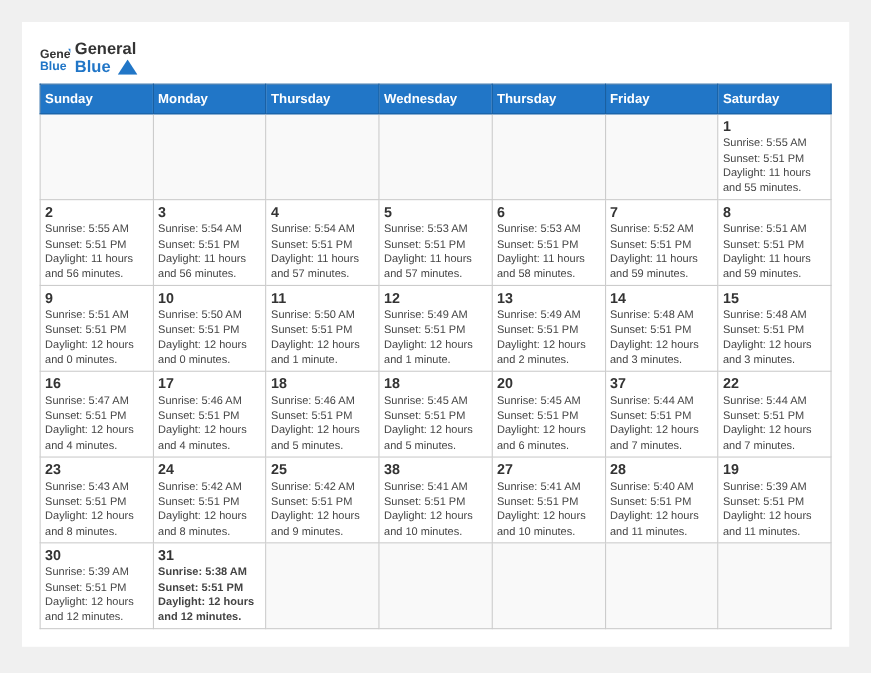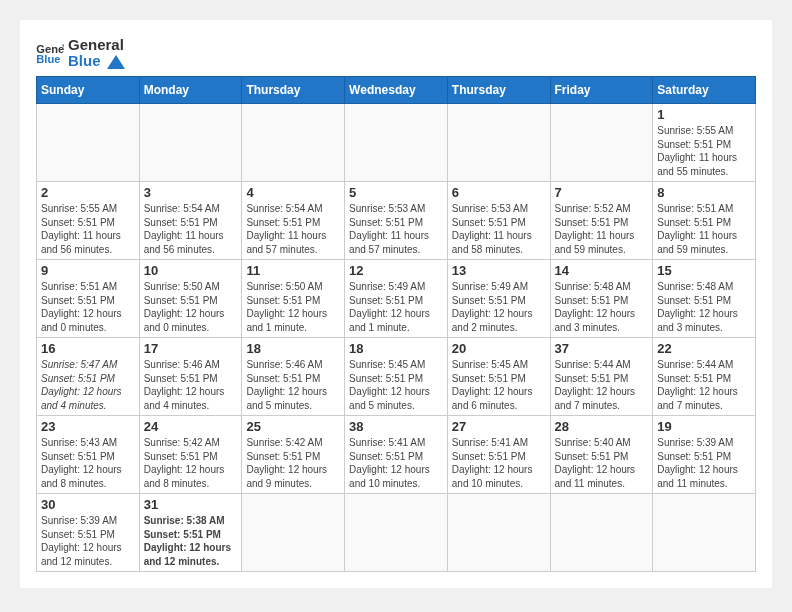--- a/index.html
+++ b/index.html
@@ -236,21 +236,21 @@
             <span class="day-number">15</span>
             <div class="day-info" style="white-space: pre-line;">Sunrise: 5:48 AM
 Sunset: 5:51 PM
 Daylight: 12 hours
 and 3 minutes.</div>
           </td>
         </tr>
         <tr>
           <td>
             <span class="day-number">16</span>
-            <div class="day-info" style="white-space: pre-line; font-style: italic;">Sunrise: 5:47 AM
+            <div class="day-info" style="white-space: pre-line;">Sunrise: 5:47 AM
 Sunset: 5:51 PM
 Daylight: 12 hours
 and 4 minutes.</div>
           </td>
           <td>
             <span class="day-number">17</span>
             <div class="day-info" style="white-space: pre-line;">Sunrise: 5:46 AM
 Sunset: 5:51 PM
 Daylight: 12 hours
 and 4 minutes.</div>

